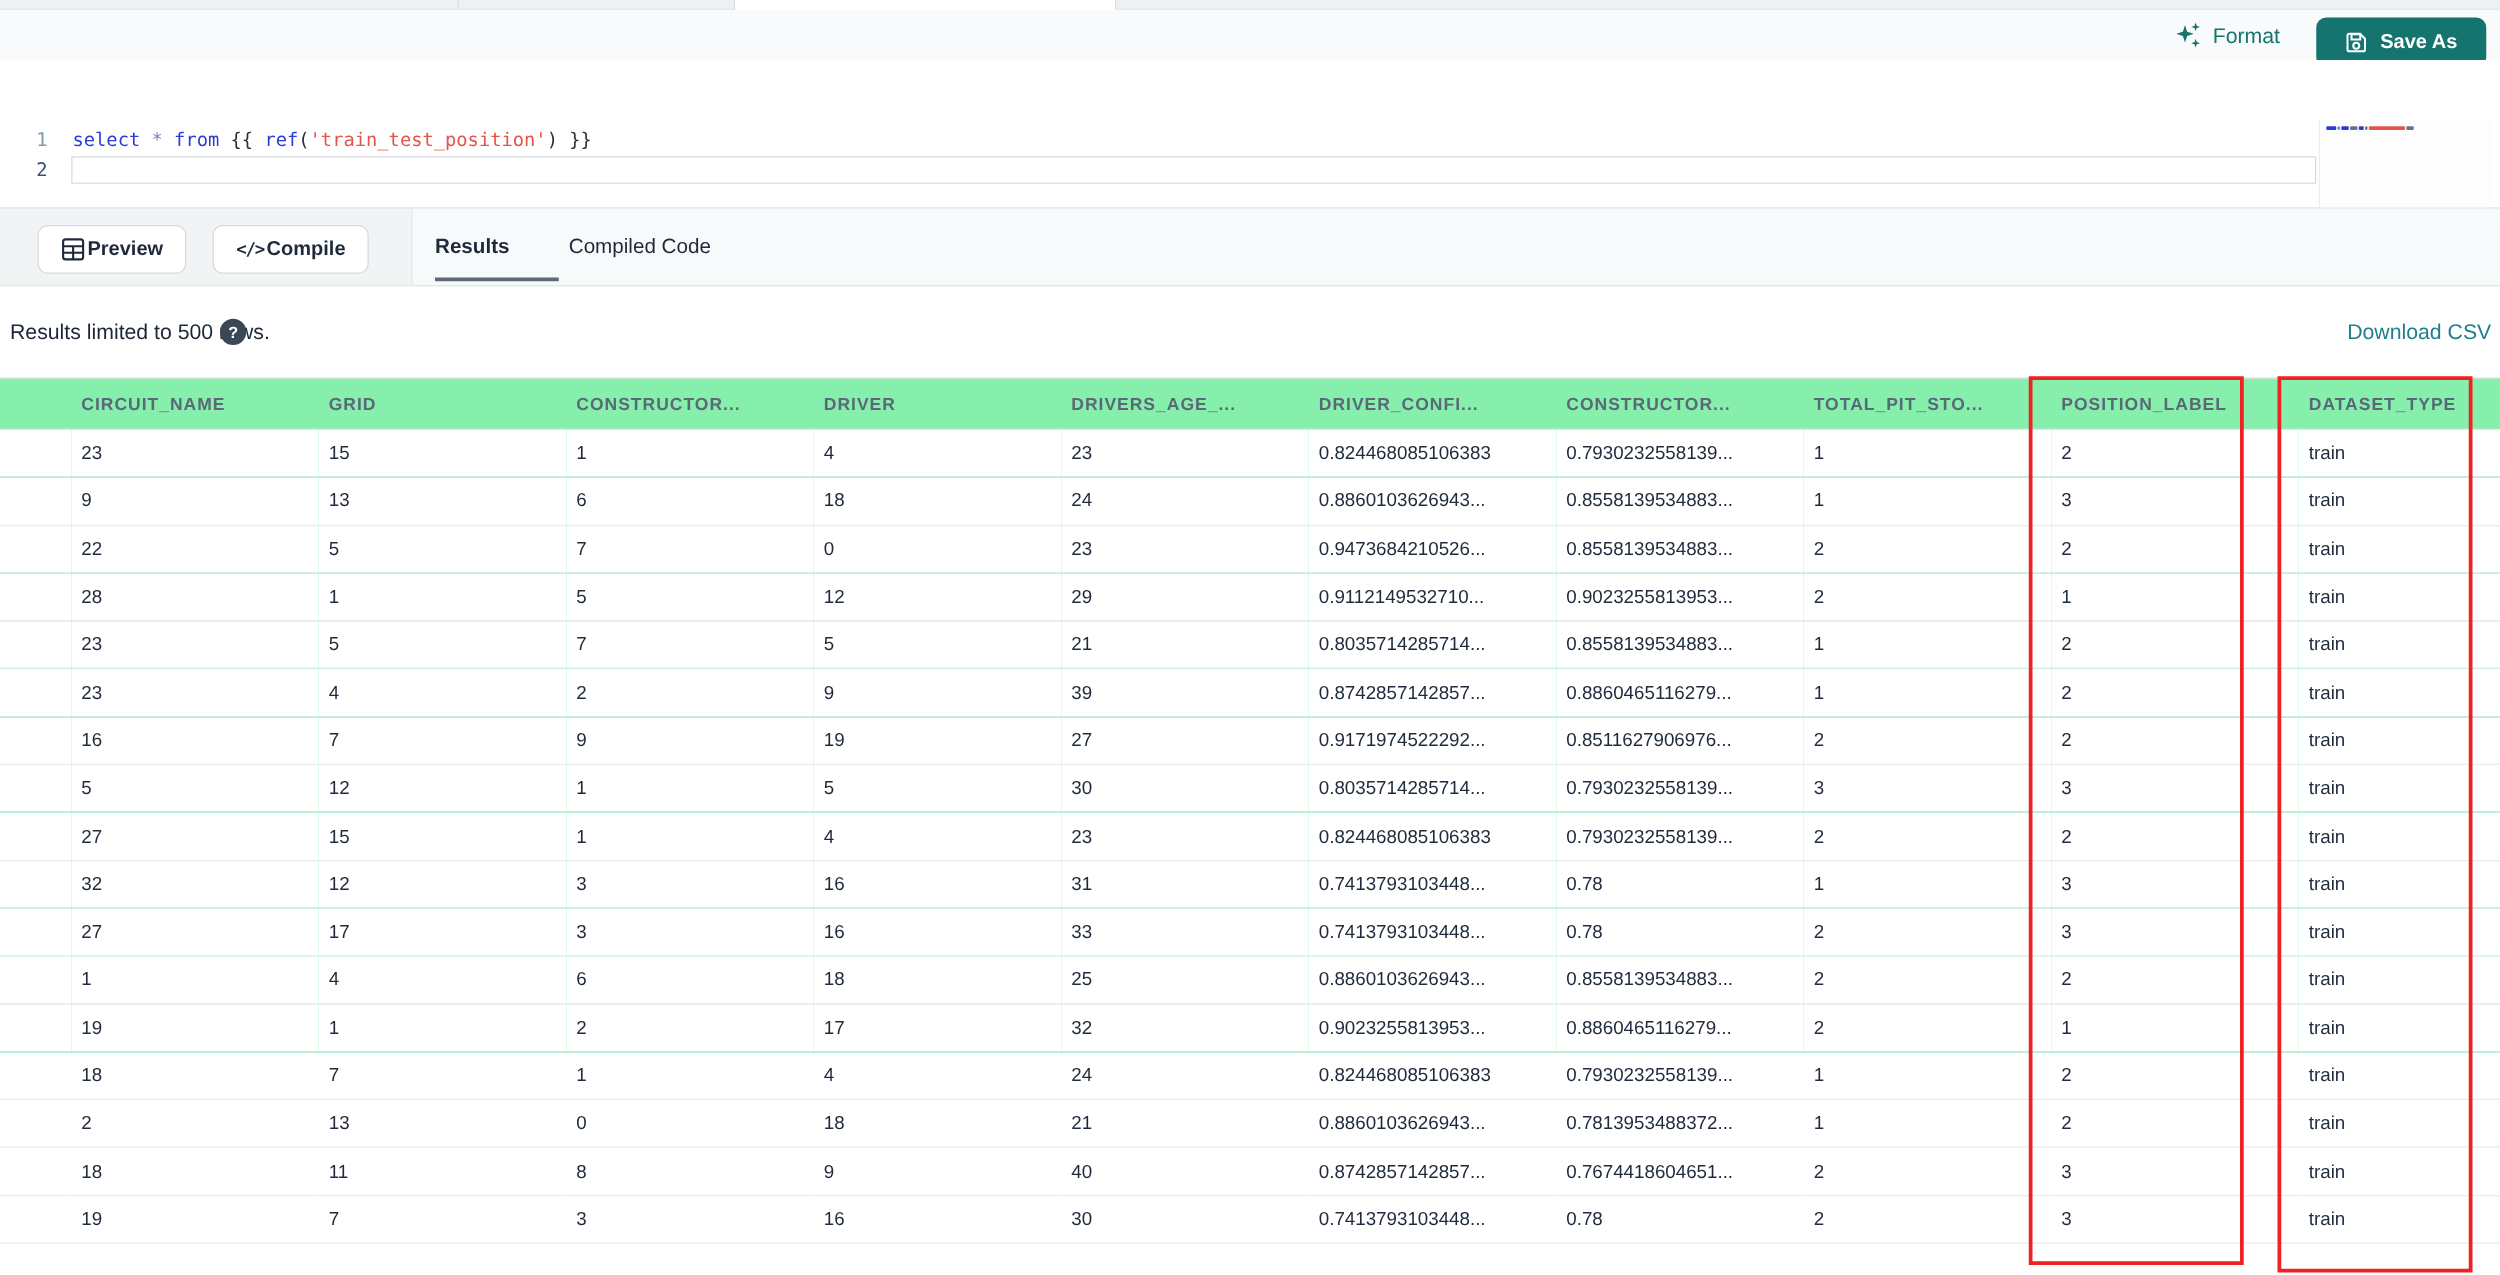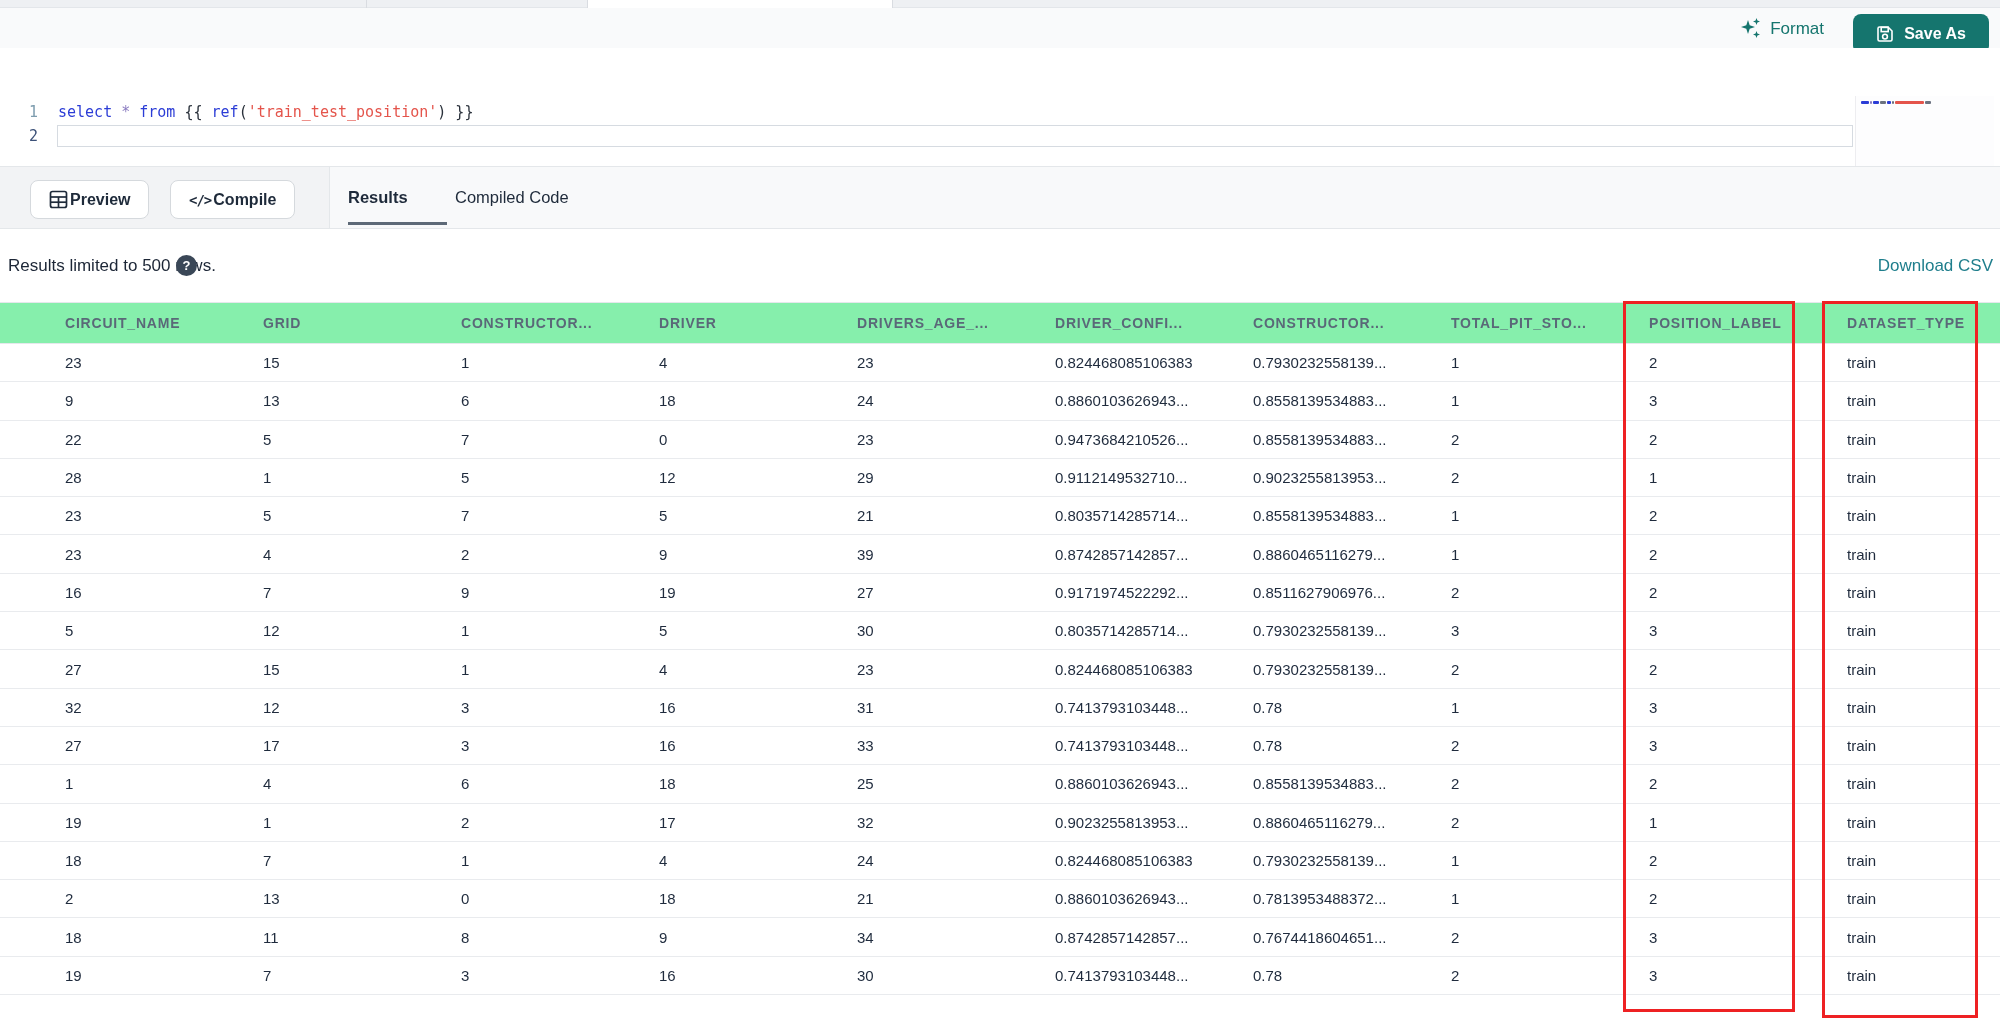--- a/index.html
+++ b/index.html
@@ -369,21 +369,21 @@
           <td>1</td>
           <td>2</td>
           <td>train</td>
         </tr>
         <tr>
           <td></td>
           <td>18</td>
           <td>11</td>
           <td>8</td>
           <td>9</td>
-          <td>34</td>
+          <td>40</td>
           <td>0.8742857142857...</td>
           <td>0.7674418604651...</td>
           <td>2</td>
           <td>3</td>
           <td>train</td>
         </tr>
         <tr>
           <td></td>
           <td>19</td>
           <td>7</td>

